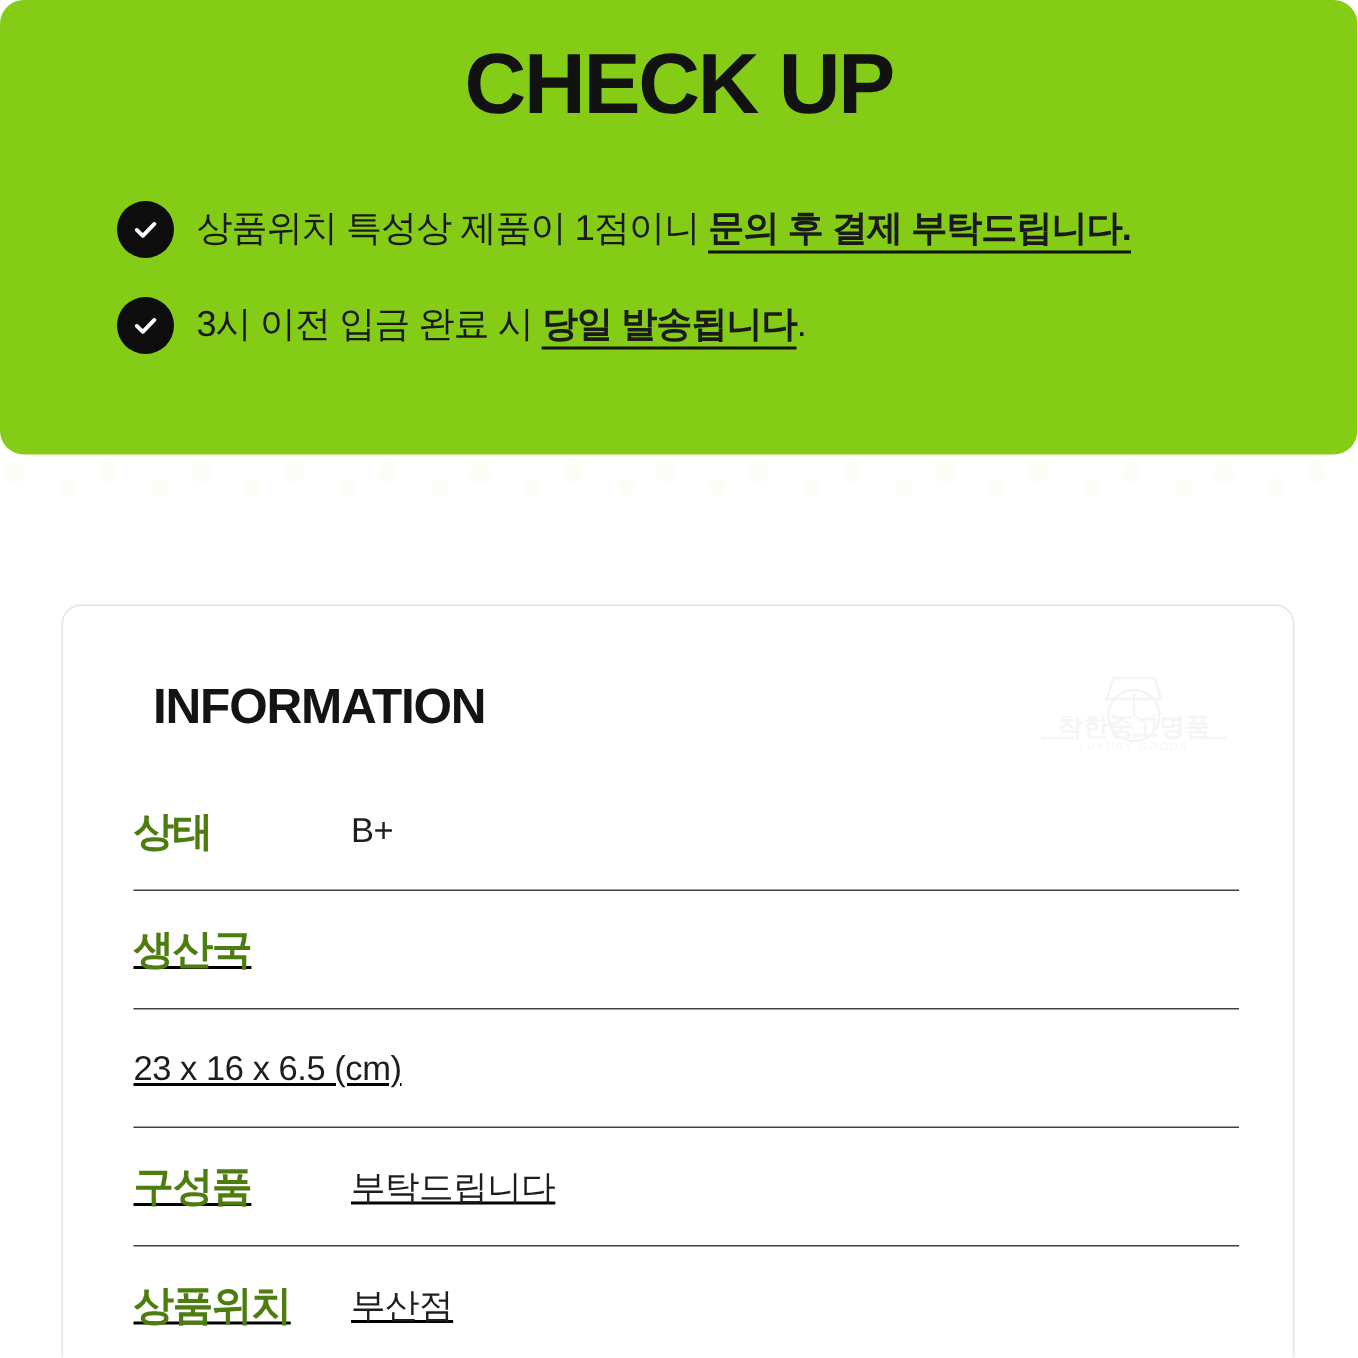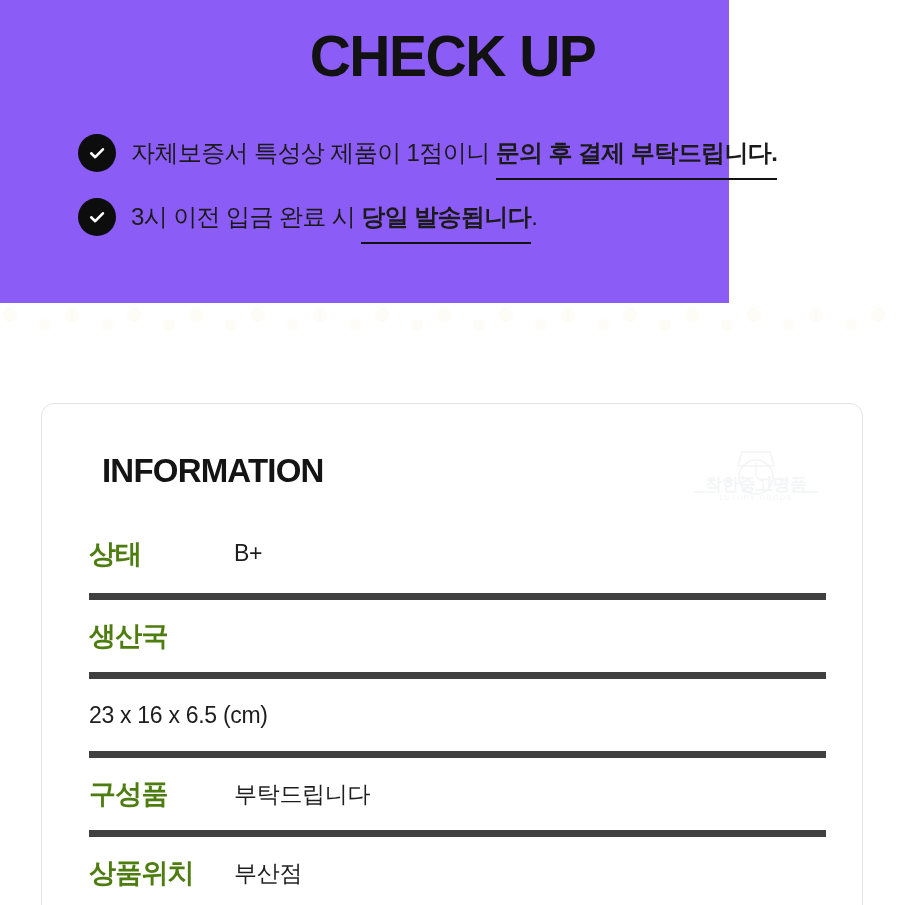--- a/index.html
+++ b/index.html
@@ -13,24 +13,25 @@
     font-family: "Liberation Sans", "DejaVu Sans", sans-serif;
     overflow: hidden;
     position: relative;
   }
 
   
   .checkup-band {
     position: absolute;
     left: 0;
     top: 0;
-    width: 729px;
+    width: 905px;
     height: 303px;
-    background: #8b5cf6;
+    background: #84cc16;
     box-sizing: border-box;
+    border-radius: 16px;
   }
 
   .checkup-title {
     position: absolute;
     left: 0;
     top: 28px;
     width: 905px;
     text-align: center;
     font-size: 57px;
     font-weight: 700;
@@ -67,21 +68,21 @@
     font-size: 24px;
     line-height: 40px;
     color: #1a1a1a;
     font-weight: 400;
     letter-spacing: -0.6px;
     white-space: nowrap;
   }
   .checkup-text .em {
     font-weight: 700;
     border-bottom: 2.5px solid #111;
-    padding-bottom: 12px;
+    padding-bottom: 1px;
   }
 
   
   .pattern-strip {
     position: absolute;
     left: 0;
     top: 303px;
     width: 905px;
     height: 42px;
     background-image:
@@ -134,21 +135,22 @@
     top: 110px;
     width: 737px;
   }
   .info-row {
     display: flex;
     align-items: center;
     height: 79px;
     box-sizing: border-box;
   }
   .info-row + .info-row {
-    border-top: 7px solid #404040;
+    border-top: 1px solid #404040;
+    text-decoration: underline;
   }
   .info-label {
     width: 145px;
     min-width: 145px;
     font-size: 27px;
     font-weight: 700;
     color: #4d7c0f;
     letter-spacing: -0.8px;
   }
   .info-value {
@@ -165,21 +167,21 @@
   <div class="checkup-title">CHECK UP</div>
 
   <div class="checkup-list">
 
     <div class="checkup-item">
       <span class="check-circle">
         <svg width="20" height="20" viewBox="0 0 20 20" aria-hidden="true">
           <path d="M4.2 10.3 L8.2 14.2 L15.9 6.3" fill="none" stroke="#ffffff" stroke-width="2.6" stroke-linecap="round" stroke-linejoin="round"></path>
         </svg>
       </span>
-      <span class="checkup-text"><span>자체보증서 특성상 제품이 1점이니 </span><span class="em">문의 후 결제 부탁드립니다.</span><span></span></span>
+      <span class="checkup-text"><span>상품위치 특성상 제품이 1점이니 </span><span class="em">문의 후 결제 부탁드립니다.</span><span></span></span>
     </div>
 
     <div class="checkup-item">
       <span class="check-circle">
         <svg width="20" height="20" viewBox="0 0 20 20" aria-hidden="true">
           <path d="M4.2 10.3 L8.2 14.2 L15.9 6.3" fill="none" stroke="#ffffff" stroke-width="2.6" stroke-linecap="round" stroke-linejoin="round"></path>
         </svg>
       </span>
       <span class="checkup-text"><span>3시 이전 입금 완료 시 </span><span class="em">당일 발송됩니다</span><span>.</span></span>
     </div>

